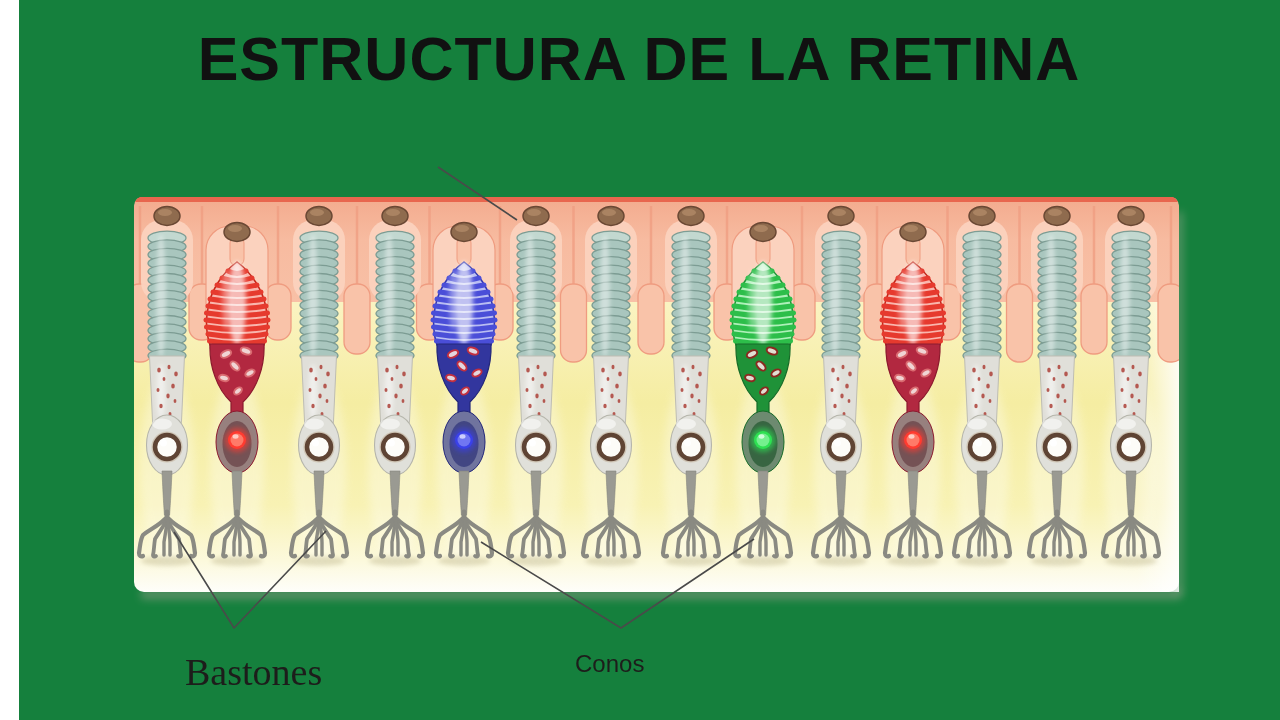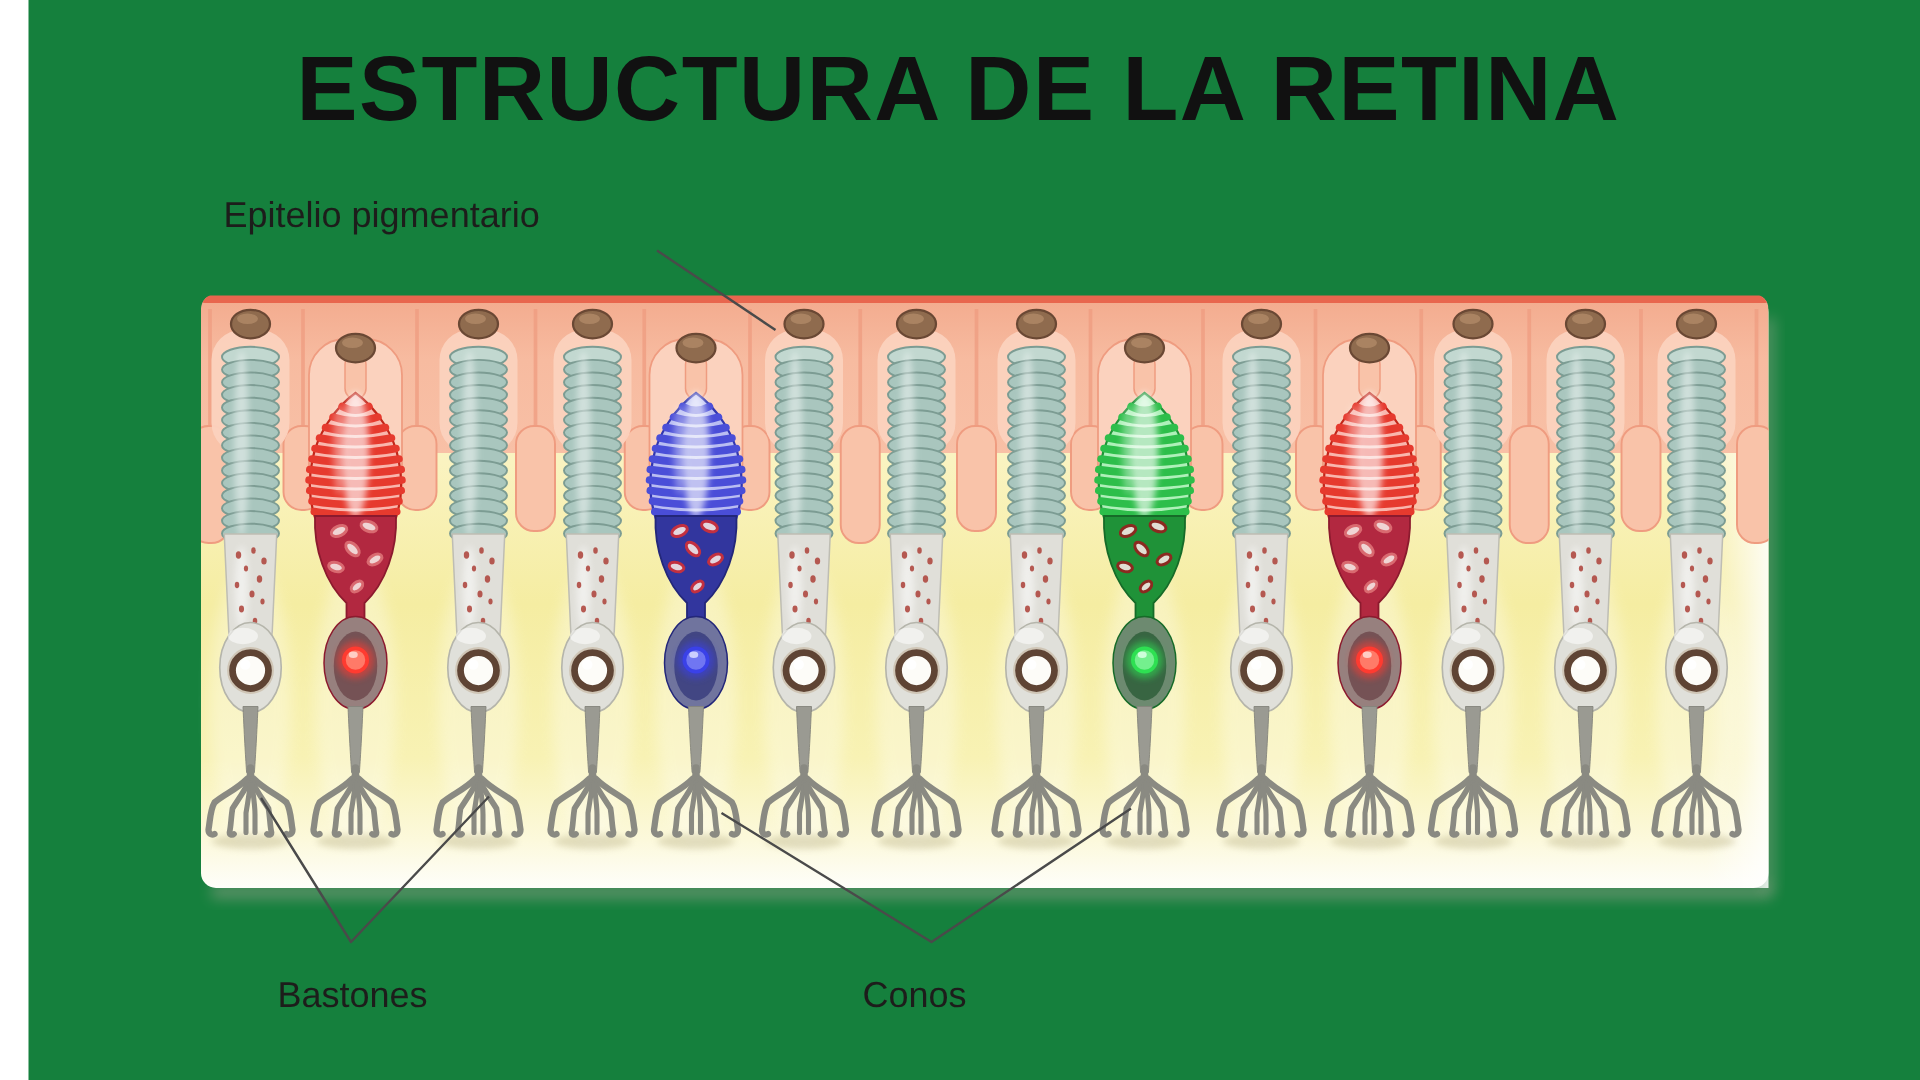--- a/index.html
+++ b/index.html
@@ -3,31 +3,30 @@
 <meta charset="utf-8">
 <style>
   html,body{margin:0;padding:0;background:#ffffff;}
   .stage{position:relative;width:1280px;height:720px;background:#15803d;overflow:hidden;
          font-family:"Liberation Sans","DejaVu Sans",sans-serif;margin-left:19px;}
   .title{position:absolute;top:24px;left:0;right:0;text-align:center;
          transform:translateX(-20px);font-size:61px;font-weight:bold;color:#111;
          letter-spacing:1px;white-space:nowrap;}
   .lbl{position:absolute;color:#1d1d1b;white-space:nowrap;}
   .lbl-epi{left:130px;top:130px;font-size:24px;}
-  .lbl-rods{left:166px;top:650px;font-size:24px;}
+  .lbl-rods{left:166px;top:650px;font-size:38px;font-family:Liberation Serif, serif;}
   .lbl-cones{left:556px;top:650px;font-size:24px;}
   svg{position:absolute;left:0;top:0;}
 </style>
 </head>
 <body>
 
 <div class="stage" style="--pinkBand: #f7bba0; --pinkCell: #fbd2be; --pinkTooth: #f9c3a9; --pinkEdge: #ef9c80; --topLine: #e8664e; --nucB: #8f6b4e; --nucBE: #6a4834; --rodDisc: #a9c6be; --rodDiscE: #7c9c93; --rodInner: #e0dfd9; --rodInnerE: #bebdb3; --rodBody: #e0e0da; --rodBodyE: #b5b5ab; --speck: #b04a42; --ring: #5f4434; --foot: #9a9a92; --leader: #4a4a4a;">
 
   <div class="title">ESTRUCTURA DE LA RETINA</div>
-  <div class="lbl lbl-epi">Epitelio pigmentario</div>
   <div class="lbl lbl-rods">Bastones</div>
   <div class="lbl lbl-cones">Conos</div>
 
   <svg id="scene" width="1280" height="720" viewBox="0 0 1280 720">
     <defs>
       <filter id="blur3" x="-60%" y="-60%" width="220%" height="220%">
           <feGaussianBlur stdDeviation="2.2"></feGaussianBlur>
         </filter>
       <filter id="blur6" x="-80%" y="-80%" width="260%" height="260%">
           <feGaussianBlur stdDeviation="4.5"></feGaussianBlur>

